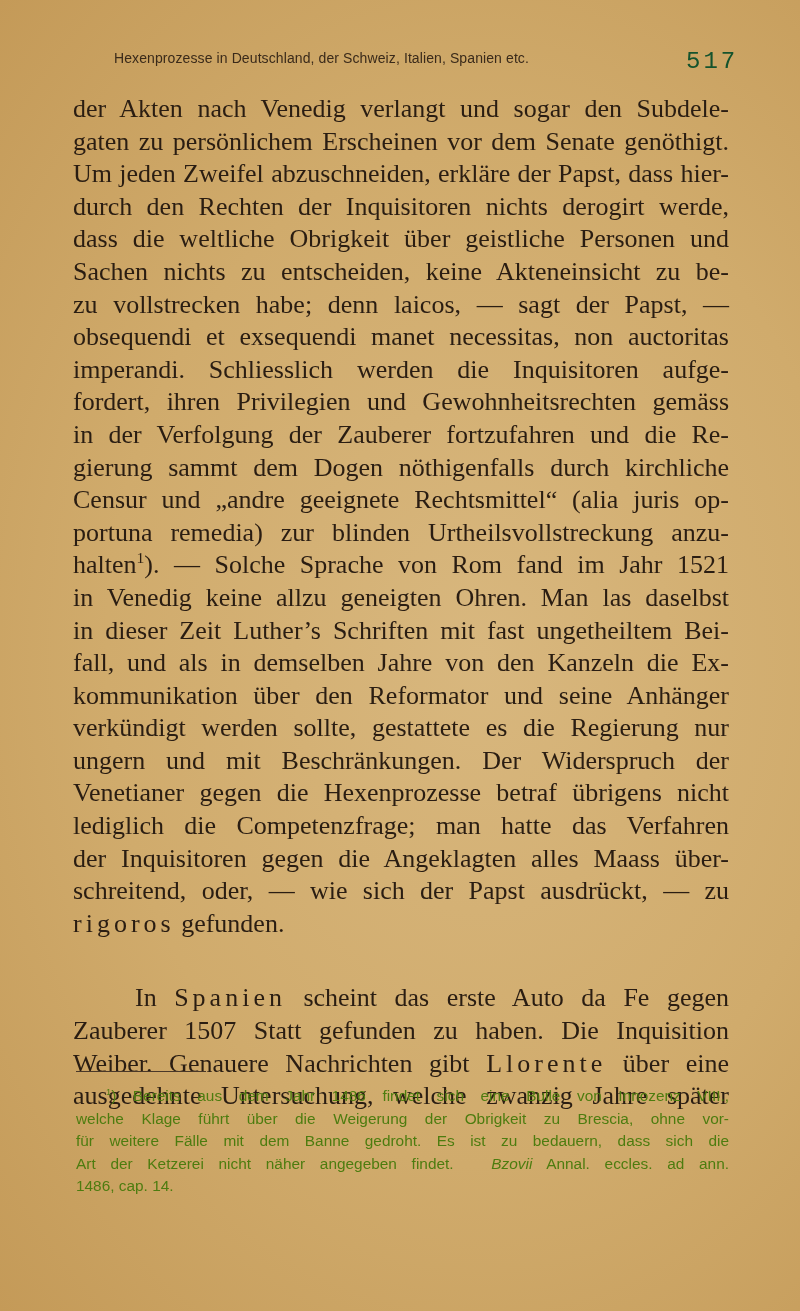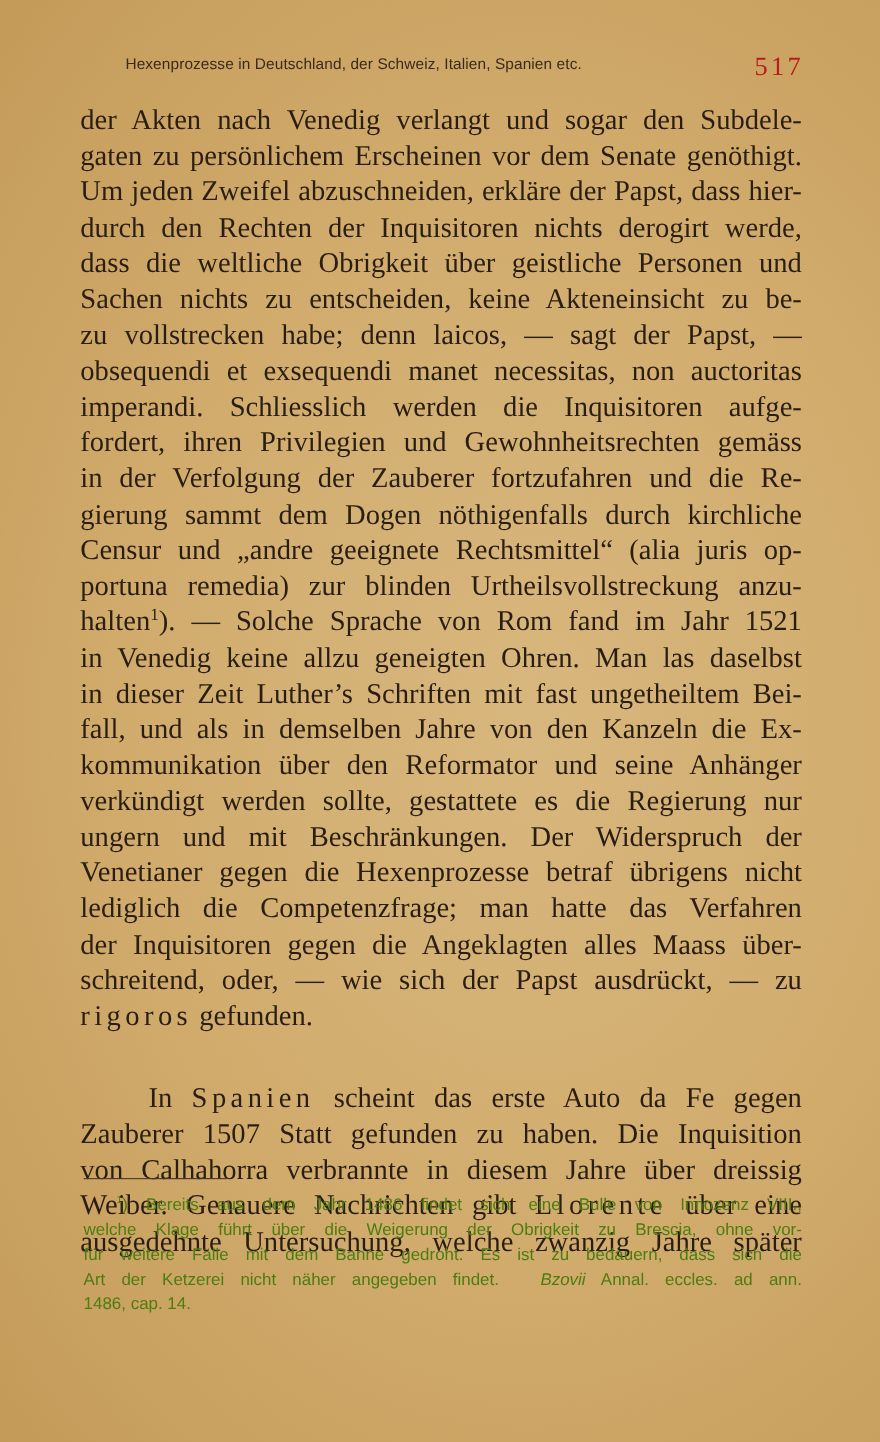--- a/index.html
+++ b/index.html
@@ -11,21 +11,21 @@
     position:relative;
   }
   .page { position:absolute; left:0; top:0; width:800px; height:1311px; }
   .running-head {
     position:absolute; left:114px; top:50px; width:520px;
     font-family:"Liberation Sans", sans-serif; font-size:14px; color:#3a2a1a;
     letter-spacing:0.1px; white-space:nowrap;
   }
   .page-number {
     position:absolute; left:686px; top:48px;
-    font-family:Liberation Serif, serif; font-size:24px; color:#b91c1c; letter-spacing:3px;
+    font-family:Liberation Mono, monospace; font-size:24px; color:#14532d; letter-spacing:3px;
   }
   .body-text {
     position:absolute; left:73px; top:93px; width:656px;
   }
   .line {
     font-family:"Liberation Serif", serif;
     font-size:26px; line-height:32.6px; height:32.6px;
     white-space:nowrap; text-align:justify; text-align-last:justify;
     color:#2a1d12;
   }
@@ -74,21 +74,20 @@
     <div class="line">kommunikation über den Reformator und seine Anhänger</div>
     <div class="line">verkündigt werden sollte, gestattete es die Regierung nur</div>
     <div class="line">ungern und mit Beschränkungen. Der Widerspruch der</div>
     <div class="line">Venetianer gegen die Hexenprozesse betraf übrigens nicht</div>
     <div class="line">lediglich die Competenzfrage; man hatte das Verfahren</div>
     <div class="line">der Inquisitoren gegen die Angeklagten alles Maass über-</div>
     <div class="line">schreitend, oder, — wie sich der Papst ausdrückt, — zu</div>
     <div class="line last"><span class="spaced">rigoros</span><span> gefunden.</span></div>
     <div class="line indent"><span>In </span><span class="spaced">Spanien</span><span> scheint das erste Auto da Fe gegen</span></div>
     <div class="line">Zauberer 1507 Statt gefunden zu haben. Die Inquisition</div>
-    <div class="line">von Calhahorra verbrannte in diesem Jahre über dreissig</div>
     <div class="line"><span>Weiber. Genauere Nachrichten gibt </span><span class="spaced">Llorente</span><span> über eine</span></div>
     <div class="line">ausgedehnte Untersuchung, welche zwanzig Jahre später</div>
   </div>
 
   <div class="rule"></div>
 
   <div class="footnotes">
     <div class="fn-line indent"><sup>1</sup><span>) Bereits aus dem Jahr 1486 findet sich eine Bulle von Innozenz VIII.,</span></div>
     <div class="fn-line">welche Klage führt über die Weigerung der Obrigkeit zu Brescia, ohne vor-</div>
     <div class="fn-line">für weitere Fälle mit dem Banne gedroht. Es ist zu bedauern, dass sich die</div>

